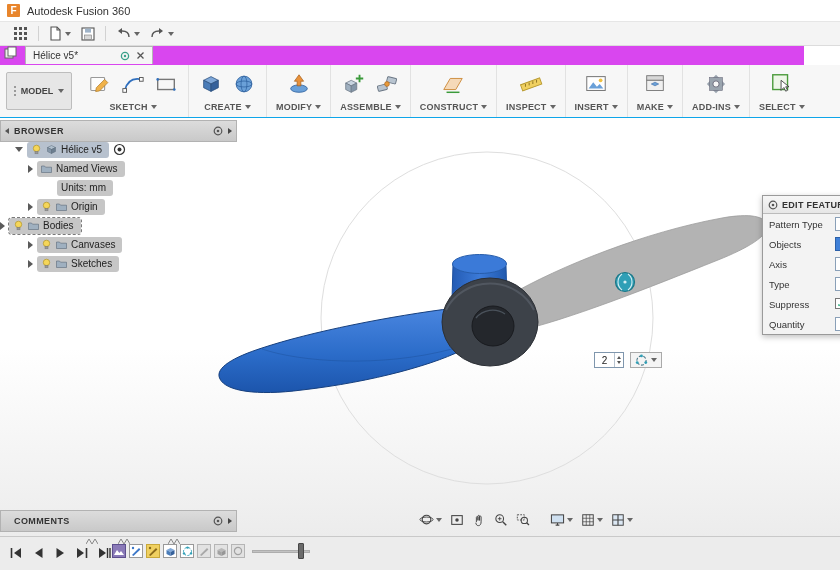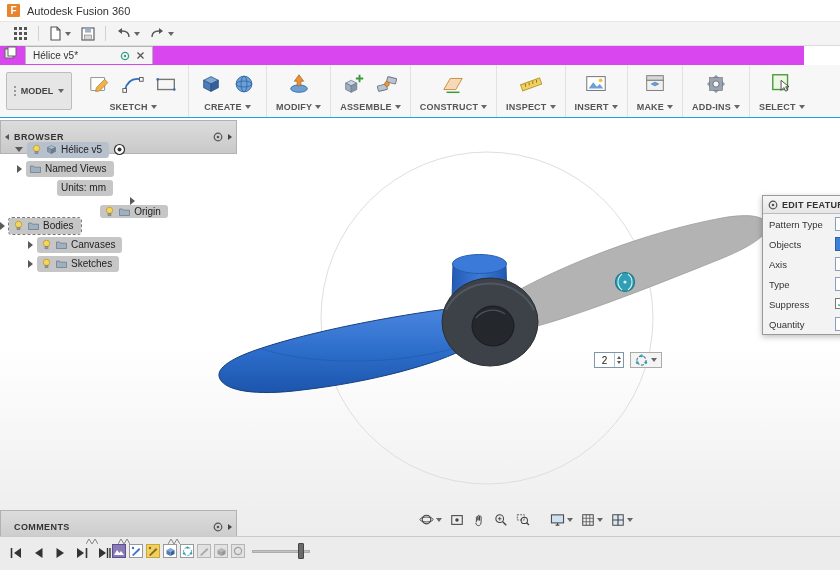--- a/index.html
+++ b/index.html
@@ -44,21 +44,21 @@
   .rlabel{font-size:9px;font-weight:bold;color:#555;display:flex;align-items:center;gap:3px;margin-top:3px;
     letter-spacing:.2px;}
 
   
   #viewport{position:absolute;left:0;top:118px;width:840px;height:418px;
     background:linear-gradient(#ffffff 55%,#ececec 100%);overflow:hidden;}
 
   
   .phead{position:absolute;width:237px;height:16px;background:linear-gradient(#dcdcdc,#c9c9c9);
     border:1px solid #b2b2b2;display:flex;align-items:center;font-size:9px;font-weight:bold;
-    color:#333;letter-spacing:.4px;padding:16px 4px;gap:5px;}
+    color:#333;letter-spacing:.4px;padding:10px 4px;gap:5px;}
   .phead .spacer{flex:1;}
   .tri-l{width:0;height:0;border-top:3px solid transparent;border-bottom:3px solid transparent;
     border-right:4px solid #555;}
   .tri-r{width:0;height:0;border-top:3px solid transparent;border-bottom:3px solid transparent;
     border-left:4px solid #444;}
 
   
   #btree{position:absolute;left:0;top:22px;width:240px;}
   .trow{display:flex;align-items:center;height:19px;}
   .exp-r{width:0;height:0;border-top:4px solid transparent;border-bottom:4px solid transparent;
@@ -472,37 +472,37 @@
             <polygon points="9.5,3.5 5.5,5.5 5.5,9.5 9.5,7.5" fill="#6c7e90" stroke="#5a6a78" stroke-width=".5"></polygon>
           </svg>
           <span>Hélice v5</span>
         </span>
         <svg width="13" height="13" viewBox="0 0 13 13" style="margin-left:4px;">
           <circle cx="6.5" cy="6.5" r="5" fill="#fff" stroke="#333" stroke-width="1.2"></circle>
           <circle cx="6.5" cy="6.5" r="2" fill="#333"></circle>
         </svg>
       </div>
 
-      <div class="trow" style="padding-left:17px;">
+      <div class="trow" style="padding-left:28px;">
         <span class="exp-r"></span>
         <span class="pill">
           <svg width="11" height="9" viewBox="0 0 11 9">
             <path d="M.5 2h3l1 1.2h6V8.5H.5z" fill="#9fb0c0" stroke="#5a6a78" stroke-width=".6"></path>
           </svg>
           <span>Named Views</span>
         </span>
       </div>
 
       <div class="trow" style="padding-left:57px;">
         <span class="pill">
           <span>Units: mm</span>
         </span>
       </div>
 
-      <div class="trow" style="padding-left:28px;flex-direction:column;">
+      <div class="trow" style="padding-left:28px;">
         <span class="exp-r"></span>
         <span class="pill">
           <svg width="11" height="11" viewBox="0 0 11 11">
             <circle cx="5.5" cy="4.4" r="3.2" fill="#f5d659" stroke="#b89a30" stroke-width=".8"></circle>
             <rect x="4" y="7.4" width="3" height="2.4" fill="#999" stroke="#777" stroke-width=".5"></rect>
           </svg>
           <svg width="11" height="9" viewBox="0 0 11 9">
             <path d="M.5 2h3l1 1.2h6V8.5H.5z" fill="#9fb0c0" stroke="#5a6a78" stroke-width=".6"></path>
           </svg>
           <span>Origin</span>

